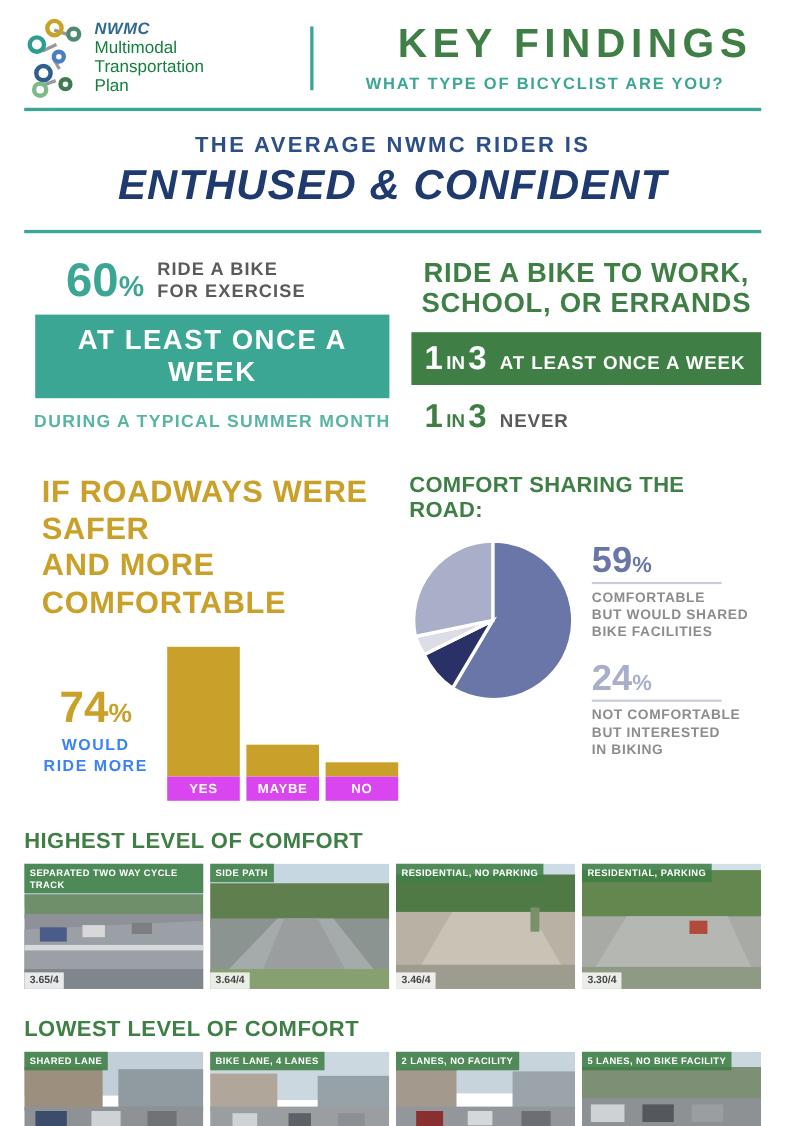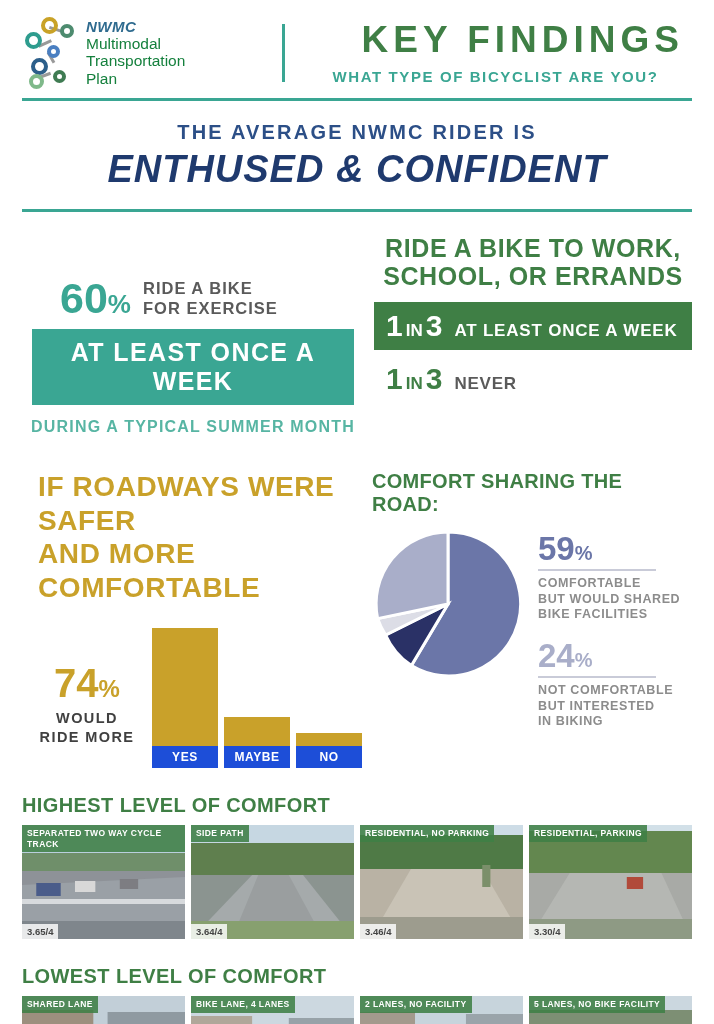--- a/index.html
+++ b/index.html
@@ -130,21 +130,20 @@
     display: flex;
     padding: 22px 22px 0 22px;
   }
   .stats-left { width: 352px; flex: 0 0 352px; padding-right: 10px; box-sizing: border-box; }
   .stats-right { flex: 1; }
 
   .pct-row {
     display: flex;
     align-items: center;
     padding-left: 38px;
-    margin-top: 43px;
   }
   .pct-big {
     font-size: 43px;
     font-weight: bold;
     color: #3aa693;
     line-height: 1;
   }
   .pct-big .pc { font-size: 26px; }
   .pct-label {
     font-size: 16.5px;
@@ -241,42 +240,42 @@
   .bar-left-label .b74 {
     font-size: 40px;
     font-weight: bold;
     color: #c9a12a;
     line-height: 1;
   }
   .bar-left-label .b74 .pc { font-size: 24px; }
   .bar-left-label .wrm {
     font-size: 14.5px;
     font-weight: bold;
-    color: #404040;
+    color: #3b82f6;
     letter-spacing: 1.4px;
     line-height: 1.3;
     margin-top: 6px;
   }
   .chart {
     flex: 1;
     display: flex;
     align-items: flex-end;
     gap: 6px;
     border-bottom: 0;
     position: relative;
   }
   .bar-col {
     flex: 1;
     display: flex;
     flex-direction: column;
     justify-content: flex-end;
     align-items: center;
   }
   .bar-rect { width: 100%; background: #c9a12a; }
-  .bar-tick { width: 100%; text-align: center; font-size: 12px; font-weight: bold; color: #ffffff; background: #1d4ed8; padding: 4px 0; letter-spacing: 0.6px; }
+  .bar-tick { width: 100%; text-align: center; font-size: 12px; font-weight: bold; color: #ffffff; background: #d946ef; padding: 4px 0; letter-spacing: 0.6px; }
 
   .pie-head {
     font-size: 20px;
     font-weight: bold;
     color: #3f7f45;
     letter-spacing: 0.3px;
   }
   .pie-row { display: flex; margin-top: 12px; }
   .pie {
     width: 152px;

